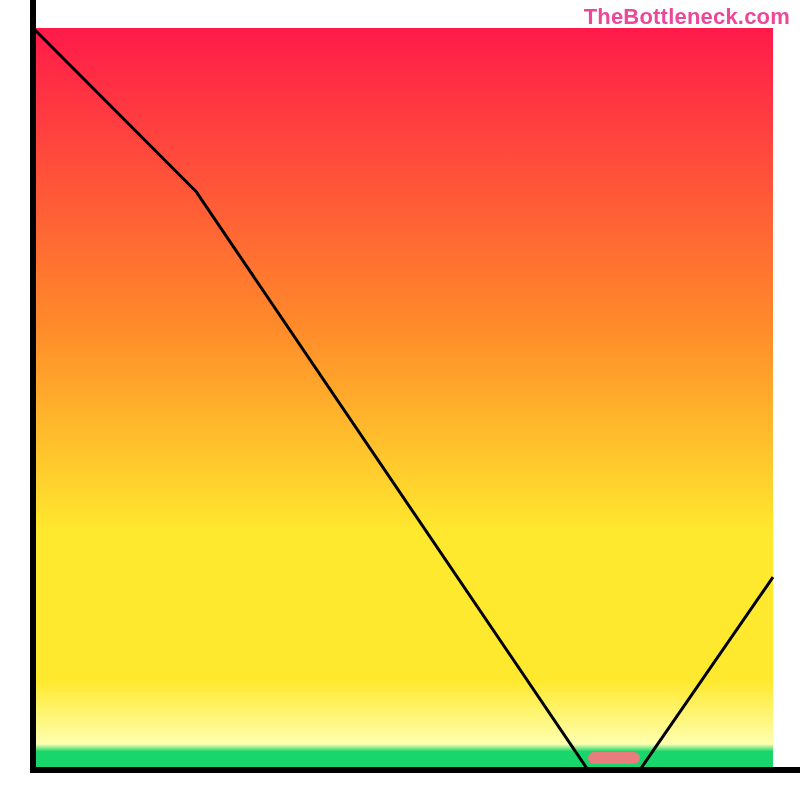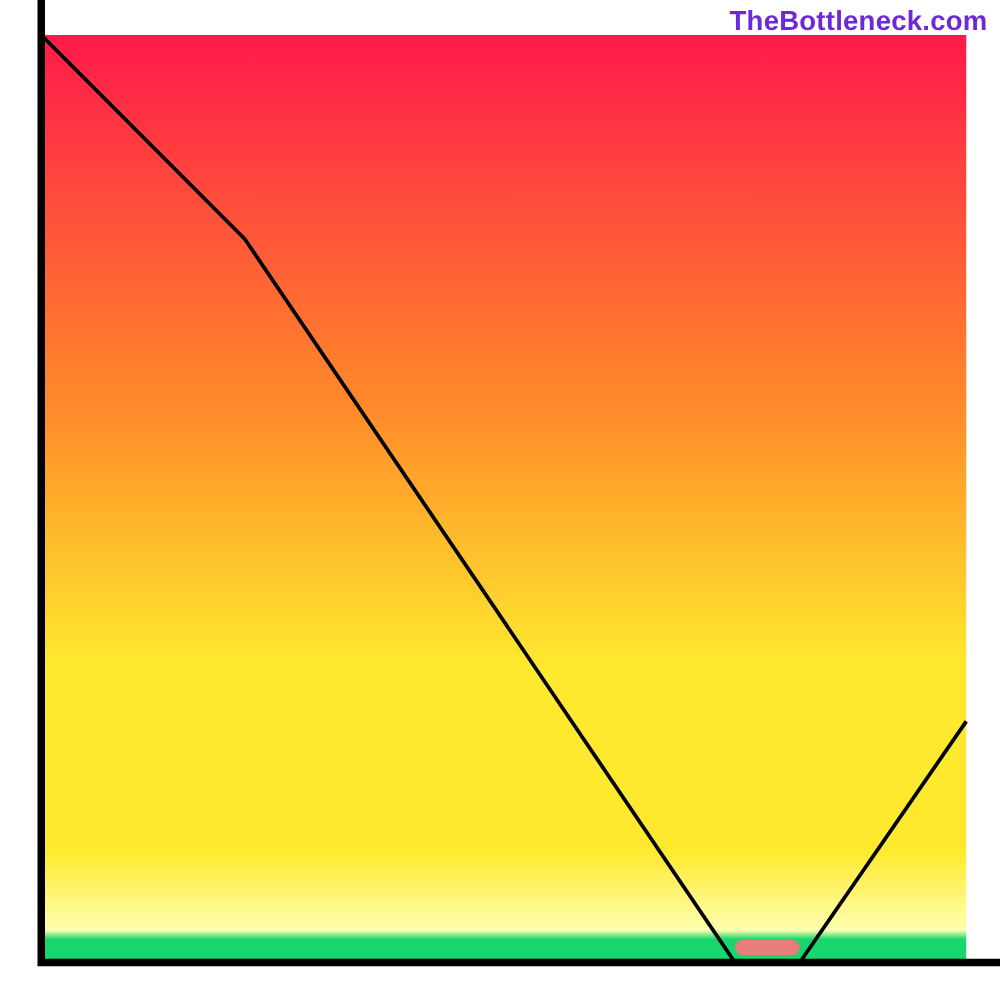--- a/index.html
+++ b/index.html
@@ -14,21 +14,21 @@
     position: relative;
     width: 800px;
     height: 800px;
   }
   .watermark {
     position: absolute;
     top: 4px;
     right: 10px;
     font-size: 22px;
     font-weight: bold;
-    color: #6d28d9;
+    color: #ec4899;
     letter-spacing: 0.2px;
     user-select: none;
   }
   svg.plot {
     display: block;
   }
 </style>
 </head>
 <body>
 

